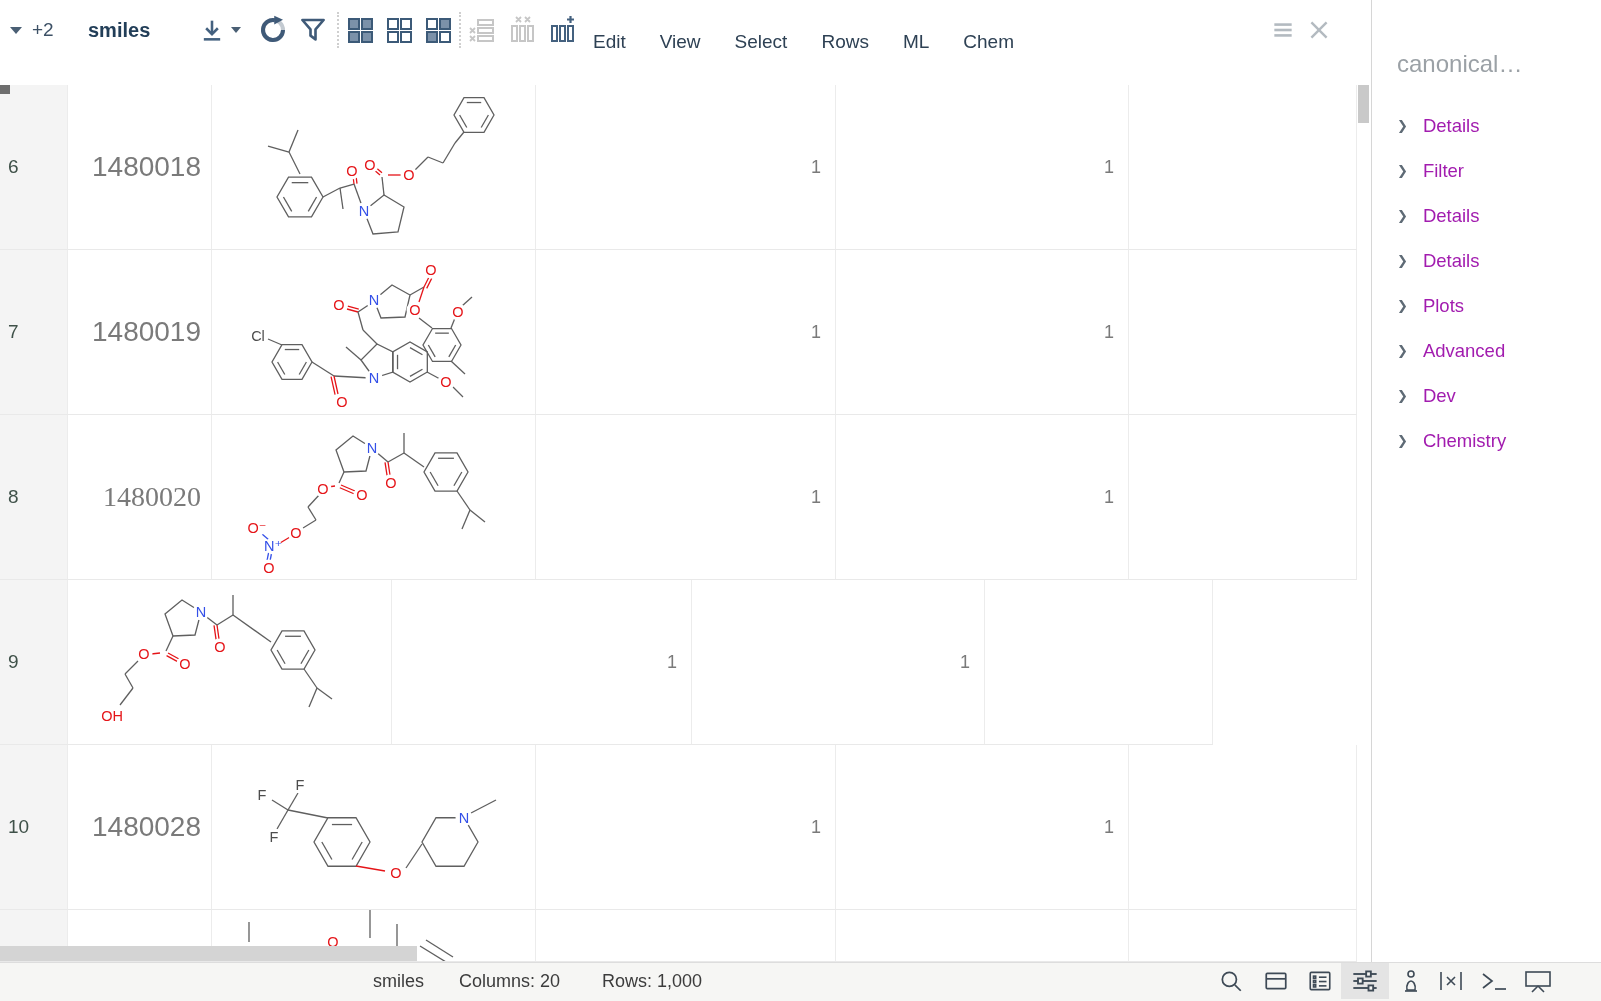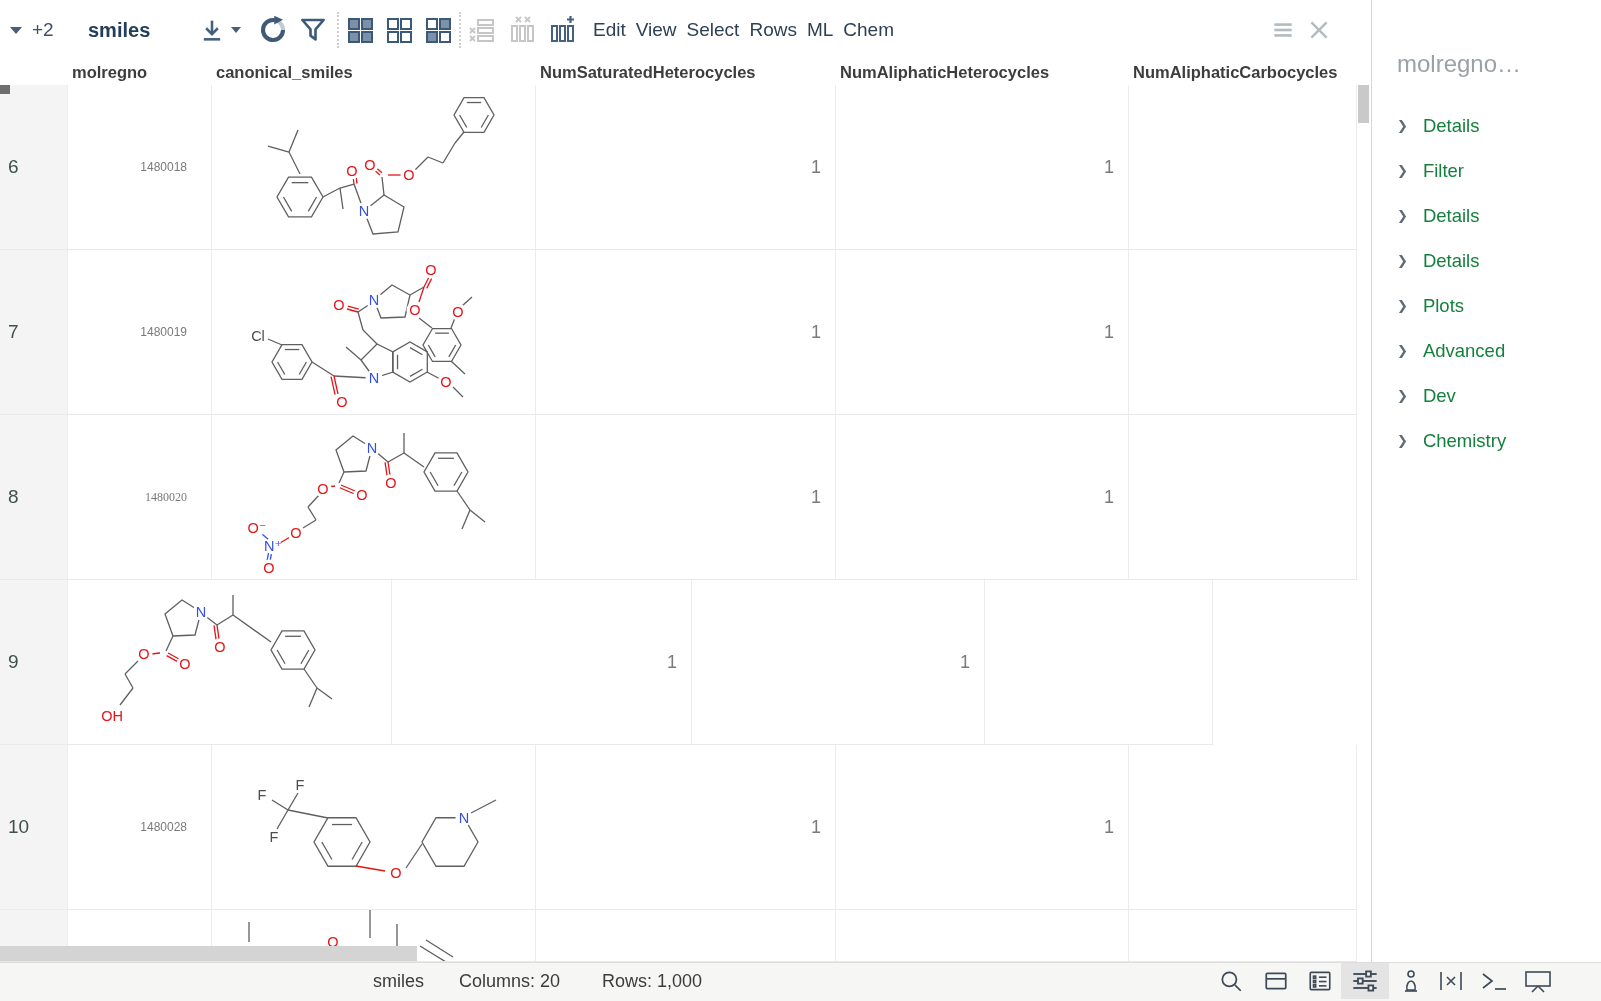--- a/index.html
+++ b/index.html
@@ -5,44 +5,44 @@
   html,body{margin:0;padding:0;background:#fff;font-family:"Liberation Sans","DejaVu Sans",sans-serif;}
   #app{position:relative;width:1601px;height:1001px;overflow:hidden;background:#fff;}
   
   .toolbar{position:absolute;left:0;top:0;width:1372px;height:60px;background:#fff;}
   .tb{position:absolute;top:0;height:60px;display:flex;align-items:center;}
   .caret{width:0;height:0;border-left:6px solid transparent;border-right:6px solid transparent;border-top:7px solid #4a5f74;}
   .plus2{font-size:19px;color:#3d5166;}
   .ttitle{font-size:20px;font-weight:bold;color:#223e58;}
   .icon-btn{display:flex;align-items:center;justify-content:center;}
   .tdiv{position:absolute;top:12px;height:36px;border-left:2px dotted #cfcfcf;}
-  .menu-bar{position:absolute;left:593px;top:0;height:60px;display:flex;align-items:center;gap:10px;}
+  .menu-bar{position:absolute;left:593px;top:12px;height:60px;display:flex;align-items:center;gap:34px;}
   .menu-item{font-size:19px;color:#2e4154;cursor:default;}
   .winctl{position:absolute;top:0;height:60px;display:flex;align-items:center;color:#b3bac0;}
   
   .grid-area{position:absolute;left:0;top:0;width:1372px;height:962px;border-right:1px solid #d6d6d6;box-sizing:border-box;background:#fff;overflow:hidden;}
   .ghead{position:absolute;left:0;top:60px;height:25px;display:flex;}
   .ghead .hc{font-size:16.5px;font-weight:bold;color:#3d3d3d;line-height:25px;padding-left:4px;box-sizing:border-box;white-space:nowrap;overflow:hidden;}
   .gbody{position:absolute;left:0;top:85px;width:1357px;}
   .grow{display:flex;}
   .cell{box-sizing:border-box;border-right:1px solid #ececec;border-bottom:1px solid #e9e9e9;background:#fff;position:relative;overflow:hidden;}
   .cell.rownum{background:#f4f4f4;font-size:19px;color:#3f5149;padding-left:8px;display:flex;align-items:center;}
-  .cell.molregno{font-size:12px;color:#7a7a7a;display:flex;align-items:center;justify-content:flex-end;padding-right:24px;}
+  .cell.molregno{font-size:28px;color:#7a7a7a;display:flex;align-items:center;justify-content:flex-end;padding-right:10px;}
   .cell.val{font-size:18px;color:#7a7a7a;display:flex;align-items:center;justify-content:flex-end;padding-right:14px;}
   .corner{position:absolute;left:0;top:85px;width:10px;height:9px;background:#6e6e6e;}
   .vscroll{position:absolute;right:1px;top:85px;width:13px;height:860px;background:#fff;}
   .vthumb{position:absolute;left:1px;top:0;width:11px;height:38px;background:#c9c9c9;}
   .hthumb{position:absolute;left:0;top:946px;width:417px;height:15px;background:#d4d4d4;}
   
   .panel{position:absolute;left:1372px;top:0;width:229px;height:962px;background:#fff;}
   .ptitle{position:absolute;left:25px;top:50px;font-size:24px;color:#9ba1a6;white-space:nowrap;}
   .pitems{position:absolute;left:0;top:103px;right:0;}
   .pitem{height:45px;display:flex;align-items:center;padding-left:25px;cursor:default;}
   .pchev{color:#5f6b76;font-size:13px;margin-right:15px;}
-  .plabel{font-size:18.5px;color:#15803d;}
+  .plabel{font-size:18.5px;color:#a21caf;}
   
   .statusbar{position:absolute;left:0;top:962px;width:1601px;height:39px;background:#f6f6f4;border-top:1px solid #dddddd;border-bottom:3px solid #c4c4c4;box-sizing:content-box;}
   .stext{position:absolute;top:0;height:36px;line-height:36px;font-size:18px;color:#3c3c3c;}
   .sicon{position:absolute;top:0;height:36px;display:flex;align-items:center;justify-content:center;}
   .sicon.active{background:#e4e4e4;}
   svg{display:block;}
 </style>
 </head>
 <body>
 
@@ -159,28 +159,20 @@
           </svg>
       </div>
       <div class="winctl" style="left:1306px;">
         <svg width="26" height="26" viewBox="0 0 24 24" stroke="#b3bac0" stroke-width="2.2">
             <line x1="5" y1="5" x2="19" y2="19"></line>
             <line x1="19" y1="5" x2="5" y2="19"></line>
           </svg>
       </div>
     </div>
 
-    <div class="ghead">
-        <div class="hc" style="width: 68px;"></div>
-        <div class="hc" style="width: 144px;">molregno</div>
-        <div class="hc" style="width: 324px;">canonical_smiles</div>
-        <div class="hc" style="width: 300px;">NumSaturatedHeterocycles</div>
-        <div class="hc" style="width: 293px;">NumAliphaticHeterocycles</div>
-        <div class="hc" style="width: 228px;">NumAliphaticCarbocycles</div>
-      </div>
     <div class="gbody">
         <div class="grow">
           <div class="cell rownum" style="width: 68px; height: 165px;">6</div>
           <div class="cell molregno" style="width: 144px; height: 165px;">1480018</div>
           <div class="cell " style="width: 324px; height: 165px;">
             <svg viewBox="0 0 324 165" width="324" height="165">
               <polygon points="111,112 99.5,131.91858428704208 76.5,131.91858428704208 65,112 76.49999999999999,92.08141571295792 99.5,92.08141571295792" fill="none" stroke="#5f5f5f" stroke-width="1.3"></polygon>
               <line x1="104.56" y1="112" x2="96.28" y2="126.34138068667029" stroke="#5f5f5f" stroke-width="1.3"></line>
               <line x1="79.72" y1="126.34138068667029" x2="71.44" y2="112" stroke="#5f5f5f" stroke-width="1.3"></line>
               <line x1="79.71999999999998" y1="97.65861931332971" x2="96.28" y2="97.65861931332971" stroke="#5f5f5f" stroke-width="1.3"></line>
@@ -431,21 +423,21 @@
       </div>
     <div class="corner"></div>
 
     <div class="vscroll">
         <div class="vthumb"></div>
       </div>
     <div class="hthumb"></div>
   </div>
 
   <div class="panel">
-    <div class="ptitle">molregno…</div>
+    <div class="ptitle">canonical…</div>
     <div class="pitems">
         <div class="pitem">
           <span class="pchev">❯</span>
           <span class="plabel">Details</span>
         </div>
         <div class="pitem">
           <span class="pchev">❯</span>
           <span class="plabel">Filter</span>
         </div>
         <div class="pitem">

